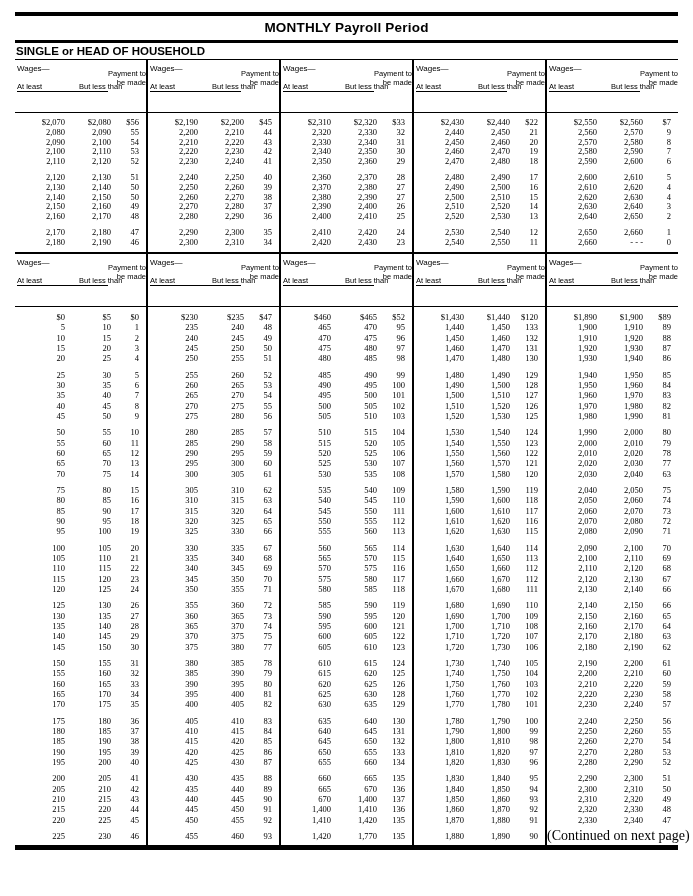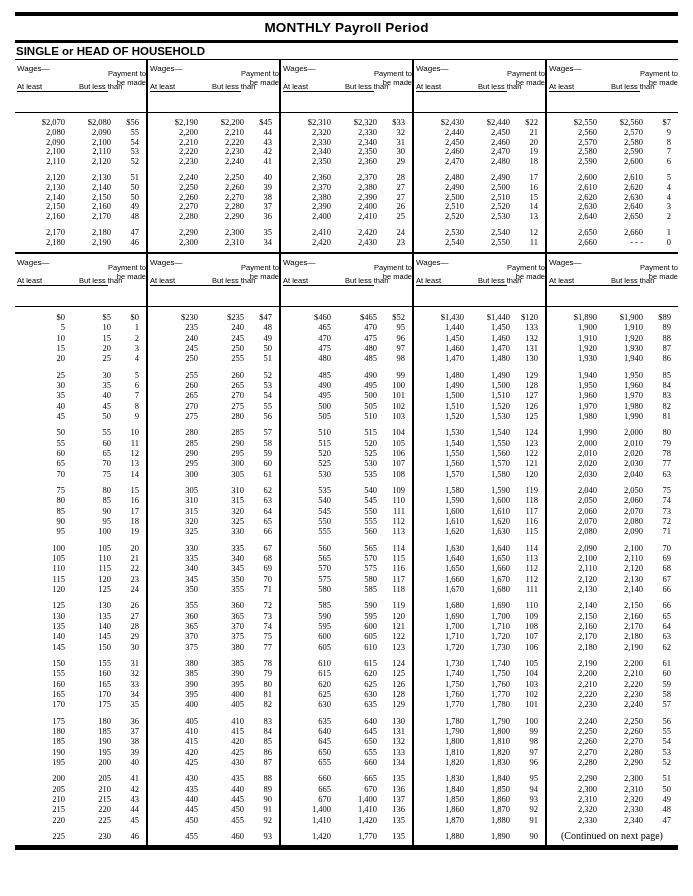--- a/index.html
+++ b/index.html
@@ -47,21 +47,21 @@
 
   .rows { padding-top:5px; padding-bottom:4px;font-family:Liberation Serif, serif; }
   .row { display:grid; grid-template-columns:50px 46px 1fr; font-size:8.5px; }
   .single .row { height:9.8px; line-height:9.8px; }
   .married .row { height:10.33px; line-height:10.33px; }
   .c1 { text-align:right; }
   .c2 { text-align:right; }
   .c3 { text-align:right; padding-right:7px; }
   .gap-above { margin-top:6px; }
   .note-row {
-    font-size:10px; height:10.33px; line-height:10.33px;
+    font-size:14px; height:10.33px; line-height:10.33px;
     text-align:center; padding-right:1px; white-space:nowrap;
   }
 </style>
 </head>
 <body>
 
 <div class="page">
   <div class="content">
 
     <div class="topbar"></div>

